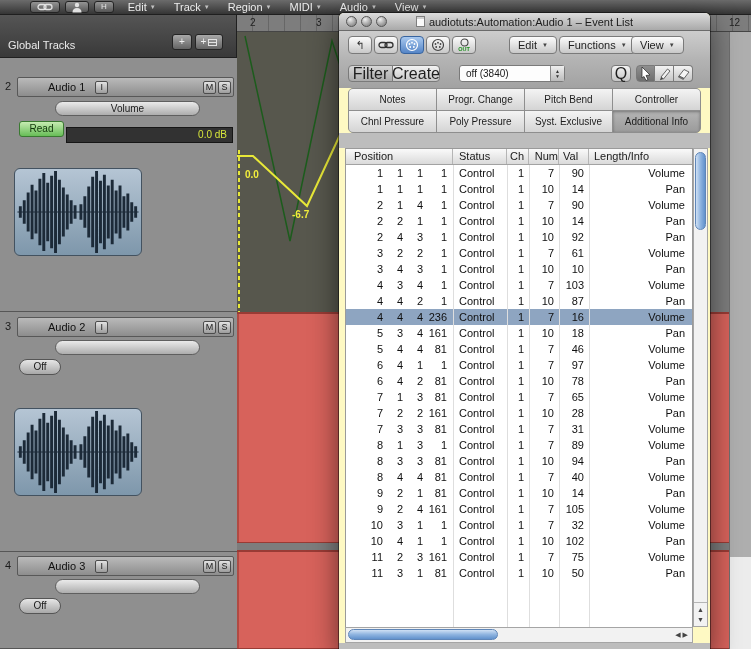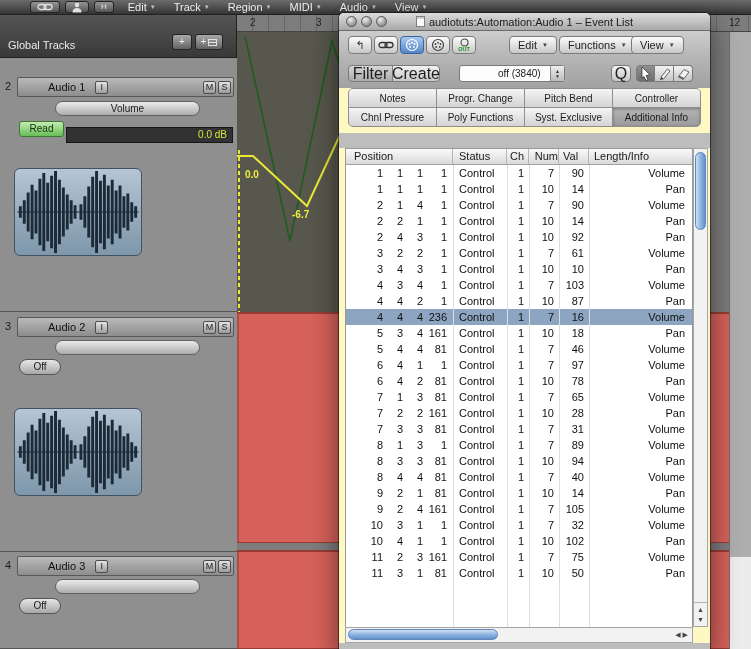--- a/index.html
+++ b/index.html
@@ -102,32 +102,32 @@
 
   .econtrols { position:absolute; left:0; top:47px; width:100%; height:28px;
     background:linear-gradient(#b3b3b3,#a2a2a2); }
   .ctl-btn { position:absolute; top:5px; height:17px; border:1px solid #7a7a7a;
     background:linear-gradient(#f3f3f3,#c6c6c6); font-size:16px; color:#1e1e1e;
     display:flex; align-items:center; justify-content:center; }
   .ctl-filter { left:9px; width:45px; border-radius:4px 0 0 4px; background:linear-gradient(#d6d6d6,#ababab); }
   .ctl-create { left:53px; width:48px; border-radius:0 4px 4px 0; }
   .qfield { position:absolute; left:120px; top:5px; width:106px; height:17px; border:1px solid #7a7a7a; border-radius:3px;
     background:#fdfdfd; display:flex; align-items:center; }
-  .qtext { flex:1; font-size:10px; color:#1a1a1a; padding-left:6px;margin-left:32px; }
+  .qtext { flex:1; font-size:10px; color:#1a1a1a; padding-left:6px; }
   .stepper { width:14px; height:15px; border-left:1px solid #8a8a8a; background:linear-gradient(#eee,#bbb);
     display:flex; flex-direction:column; align-items:center; justify-content:center; font-size:5px; color:#333; line-height:5px;}
   .ctl-q { left:272px; width:20px; border-radius:4px; }
   .tools { position:absolute; left:297px; top:5px; height:17px; display:flex; }
   .tool { width:19px; height:17px; border:1px solid #7a7a7a; border-left-width:0;
     background:linear-gradient(#f3f3f3,#c6c6c6); display:flex; align-items:center; justify-content:center; }
   .tool:first-child { border-left-width:1px; border-radius:4px 0 0 4px; }
   .tool:last-child { border-radius:0 4px 4px 0; }
   .tool.active { background:linear-gradient(#8f8f8f,#6e6e6e); }
 
-  .efilters { position:absolute; left:9px; top:75px; width:353px; height:39px;
+  .efilters { position:absolute; left:9px; top:75px; width:353px; height:45px;
     display:grid; grid-template-columns:repeat(4,1fr); grid-template-rows:1fr 1fr; gap:1px;
     background:#8e8e8e; border:1px solid #8e8e8e; border-radius:5px; overflow:hidden; }
   .fcell { background:linear-gradient(#f4f4f4,#d4d4d4); display:flex; align-items:center; justify-content:center;
     font-size:10px; color:#1c1c1c; }
   .fcell.active { background:linear-gradient(#b5b5b5,#9b9b9b); box-shadow:inset 0 1px 3px rgba(0,0,0,.35); }
 
   .egap { position:absolute; left:0; top:120px; width:100%; height:15px; background:#bdbdbd; }
 
   .etable { position:absolute; left:6px; top:135px; width:348px; bottom:22px;
     background:#fff; border:1px solid #9a9a9a; border-bottom:none; }
@@ -408,21 +408,21 @@
         </span>
       </span>
     </div>
 
     <div class="efilters">
       <span class="fcell">Notes</span>
       <span class="fcell">Progr. Change</span>
       <span class="fcell">Pitch Bend</span>
       <span class="fcell">Controller</span>
       <span class="fcell">Chnl Pressure</span>
-      <span class="fcell">Poly Functions</span>
+      <span class="fcell">Poly Pressure</span>
       <span class="fcell">Syst. Exclusive</span>
       <span class="fcell active">Additional Info</span>
     </div>
 
     <div class="egap"></div>
 
     <div class="etable">
       <div class="thead">
         <span class="th w-pos">Position</span>
         <span class="th w-st">Status</span>

